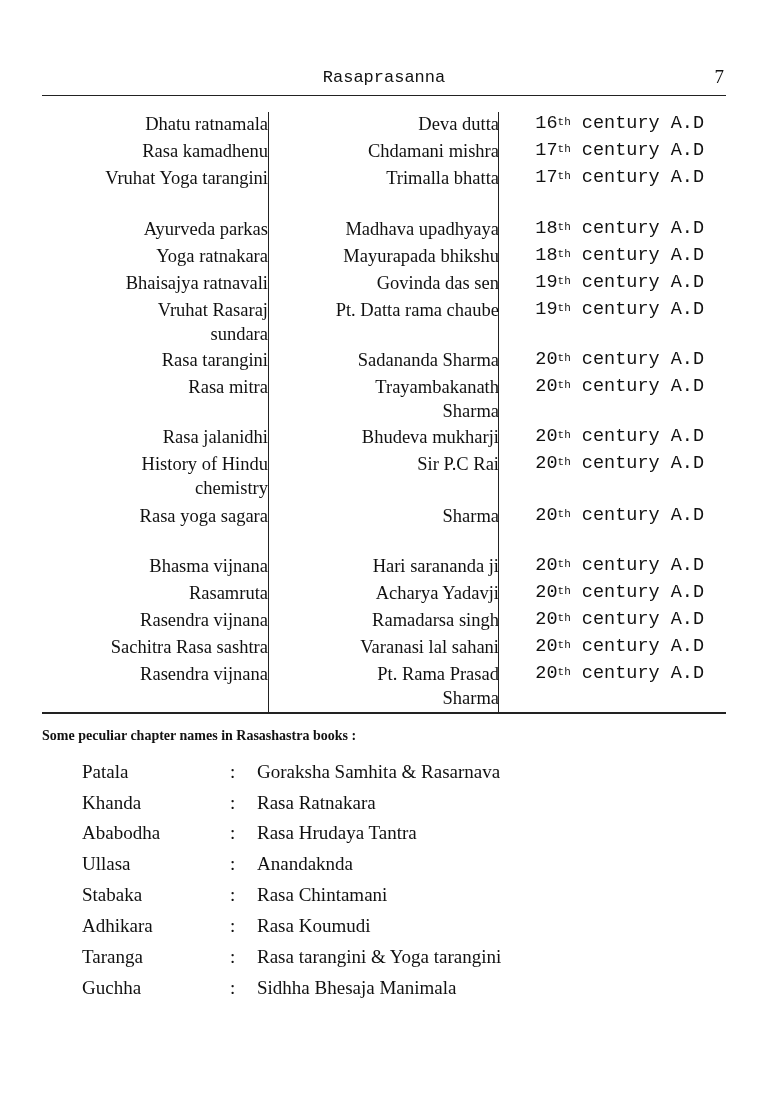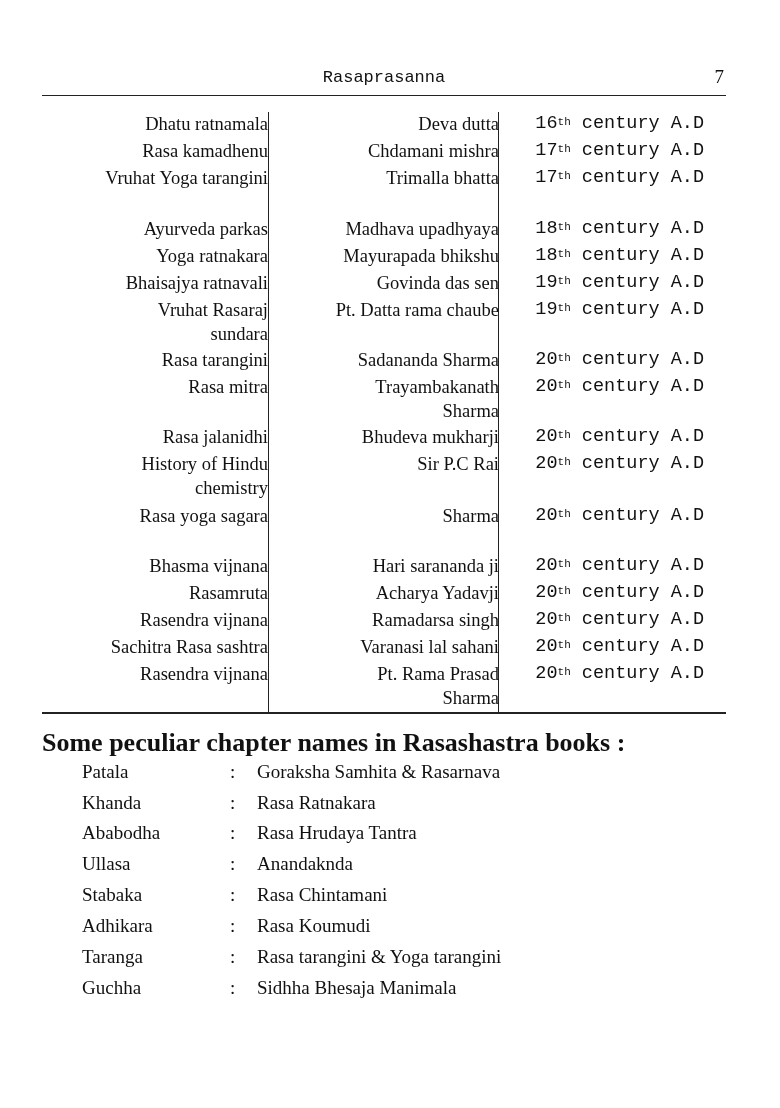--- a/index.html
+++ b/index.html
@@ -15,21 +15,21 @@
   .vline.v1 { left:226px; }
   .vline.v2 { left:456px; }
   .row { position:absolute; left:0; width:684px; font-size:18.5px; line-height:24px; }
   .cell { position:absolute; top:0; }
   .c1 { left:8px; width:218px; }
   .c2 { left:235px; width:222px; }
   .c3 { left:442px; width:220px;font-family:Liberation Mono, monospace; }
   .c3 sup { font-size:11px; vertical-align:top; position:relative; top:-2px; }
   .bottom-rule { position:absolute; top:712px; left:42px; width:684px; border-top:2px solid #222; }
 
-  .section-heading { position:absolute; top:728px; left:42px; font-size:26px; font-weight:bold; white-space:nowrap; }
+  .section-heading { position:absolute; top:728px; left:42px; font-size:14px; font-weight:bold; white-space:nowrap; }
   .chapter-row { position:absolute; left:82px; font-size:19px; line-height:24px; white-space:nowrap; }
   .chapter-name { position:absolute; left:0; }
   .chapter-colon { position:absolute; left:148px; }
   .chapter-book { position:absolute; left:175px; }
 </style>
 </head>
 <body>
 
 <div class="running-head">
   <div class="running-title">Rasaprasanna</div>

